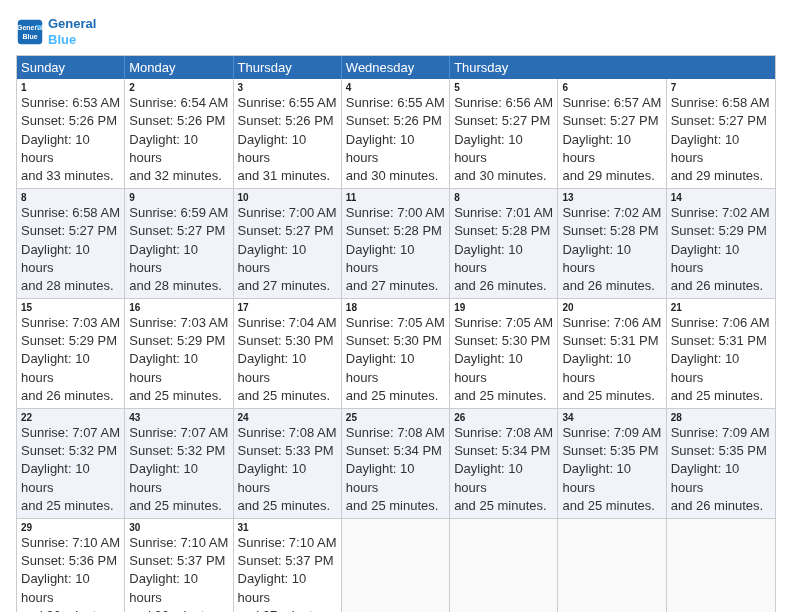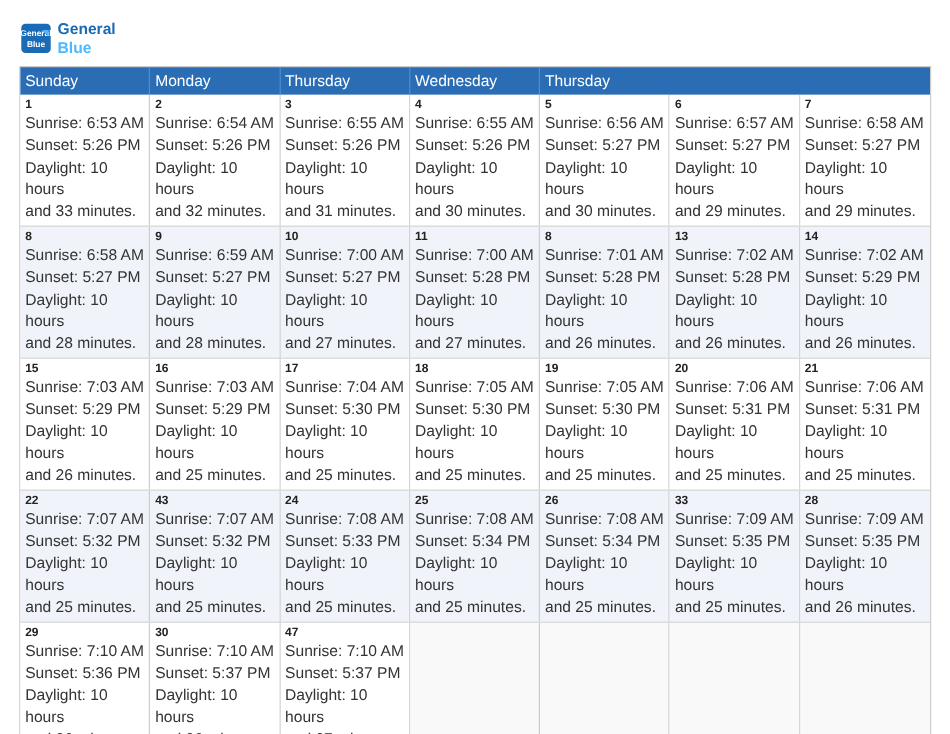--- a/index.html
+++ b/index.html
@@ -245,39 +245,39 @@
           </div>
           <div class="cal-cell alt-row">
             <span class="day-num">25</span>
             <div class="day-info">Sunrise: 7:08 AM<br>Sunset: 5:34 PM<br>Daylight: 10 hours<br>and 25 minutes.</div>
           </div>
           <div class="cal-cell alt-row">
             <span class="day-num">26</span>
             <div class="day-info">Sunrise: 7:08 AM<br>Sunset: 5:34 PM<br>Daylight: 10 hours<br>and 25 minutes.</div>
           </div>
           <div class="cal-cell alt-row">
-            <span class="day-num">33</span>
+            <span class="day-num">34</span>
             <div class="day-info">Sunrise: 7:09 AM<br>Sunset: 5:35 PM<br>Daylight: 10 hours<br>and 25 minutes.</div>
           </div>
           <div class="cal-cell alt-row">
             <span class="day-num">28</span>
             <div class="day-info">Sunrise: 7:09 AM<br>Sunset: 5:35 PM<br>Daylight: 10 hours<br>and 26 minutes.</div>
           </div>
         </div>
         <div class="cal-week">
           <div class="cal-cell">
             <span class="day-num">29</span>
             <div class="day-info">Sunrise: 7:10 AM<br>Sunset: 5:36 PM<br>Daylight: 10 hours<br>and 26 minutes.</div>
           </div>
           <div class="cal-cell">
             <span class="day-num">30</span>
             <div class="day-info">Sunrise: 7:10 AM<br>Sunset: 5:37 PM<br>Daylight: 10 hours<br>and 26 minutes.</div>
           </div>
           <div class="cal-cell">
-            <span class="day-num">47</span>
+            <span class="day-num">31</span>
             <div class="day-info">Sunrise: 7:10 AM<br>Sunset: 5:37 PM<br>Daylight: 10 hours<br>and 27 minutes.</div>
           </div>
           <div class="cal-cell empty"></div>
           <div class="cal-cell empty"></div>
           <div class="cal-cell empty"></div>
           <div class="cal-cell empty"></div>
         </div>
       </div>
   </div>
 </div>

